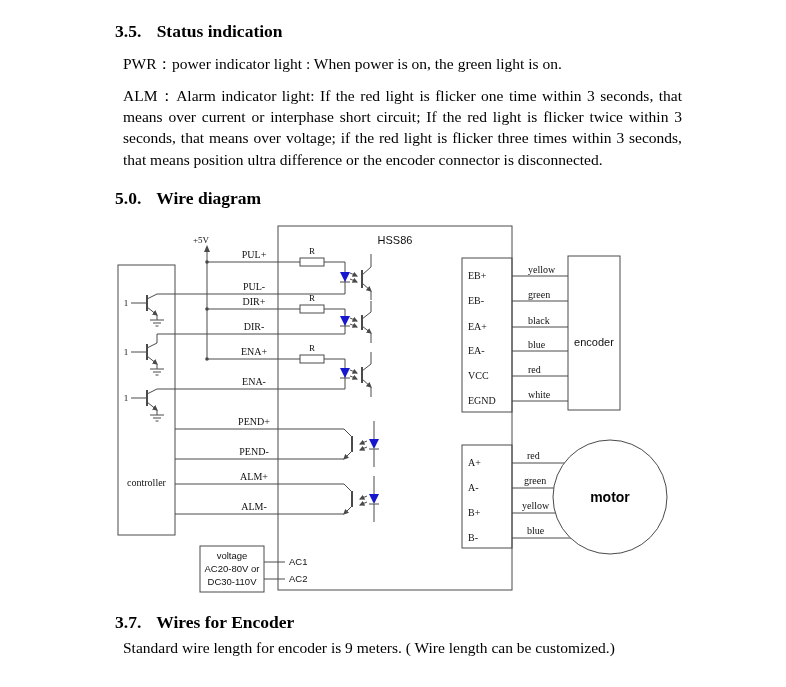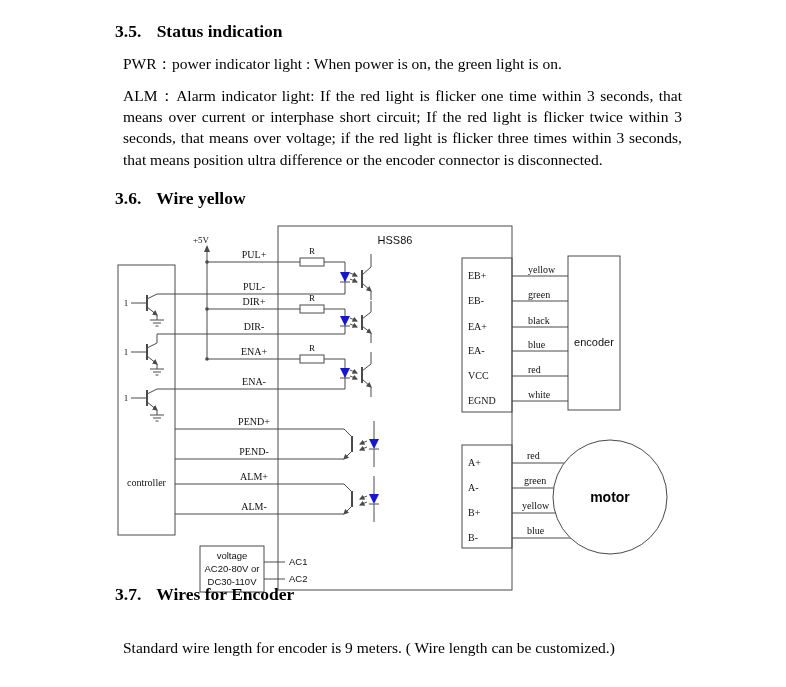--- a/index.html
+++ b/index.html
@@ -43,22 +43,22 @@
   <h2 class="heading" style="top:21px">
     <span class="num">3.5.</span>
     <span>Status indication</span>
   </h2>
 
   <p class="body-text" style="top:53px">PWR：power indicator light : When power is on, the green light is on.</p>
 
   <p class="body-text just" style="top:85px">ALM：Alarm indicator light: If the red light is flicker one time within 3 seconds, that means over current or interphase short circuit; If the red light is flicker twice within 3 seconds, that means over voltage; if the red light is flicker three times within 3 seconds, that means position ultra difference or the encoder connector is disconnected.</p>
 
   <h2 class="heading" style="top:188px">
-    <span class="num">3.6.</span>
-    <span>Wire yellow</span>
+    <span class="num">5.0.</span>
+    <span>Wire diagram</span>
   </h2>
 
   <svg class="diagram" width="786" height="687" viewBox="0 0 786 687">
     <defs>
       <marker id="arr" viewBox="0 0 10 10" refX="8" refY="5" markerWidth="5.5" markerHeight="5.5" orient="auto">
         <path d="M0,0 L10,5 L0,10 z" fill="#4a4a4a"></path>
       </marker>
     </defs>
 
     <g>
@@ -263,20 +263,20 @@
       <text class="ds" x="232" y="559" text-anchor="middle">voltage</text>
       <text class="ds" x="232" y="572" text-anchor="middle">AC20-80V or</text>
       <text class="ds" x="232" y="585" text-anchor="middle">DC30-110V</text>
       <line class="wire" x1="264" y1="562" x2="285" y2="562"></line>
       <line class="wire" x1="264" y1="579" x2="285" y2="579"></line>
       <text class="ds" x="289" y="565">AC1</text>
       <text class="ds" x="289" y="582">AC2</text>
     </g>
   </svg>
 
-  <h2 class="heading" style="top:584px">
+  <h2 class="heading" style="top:612px">
     <span class="num">3.7.</span>
     <span>Wires for Encoder</span>
   </h2>
 
   <p class="body-text" style="top:637px">Standard wire length for encoder is 9 meters. ( Wire length can be customized.)</p>
 
 </div>
 
 </body></html>

